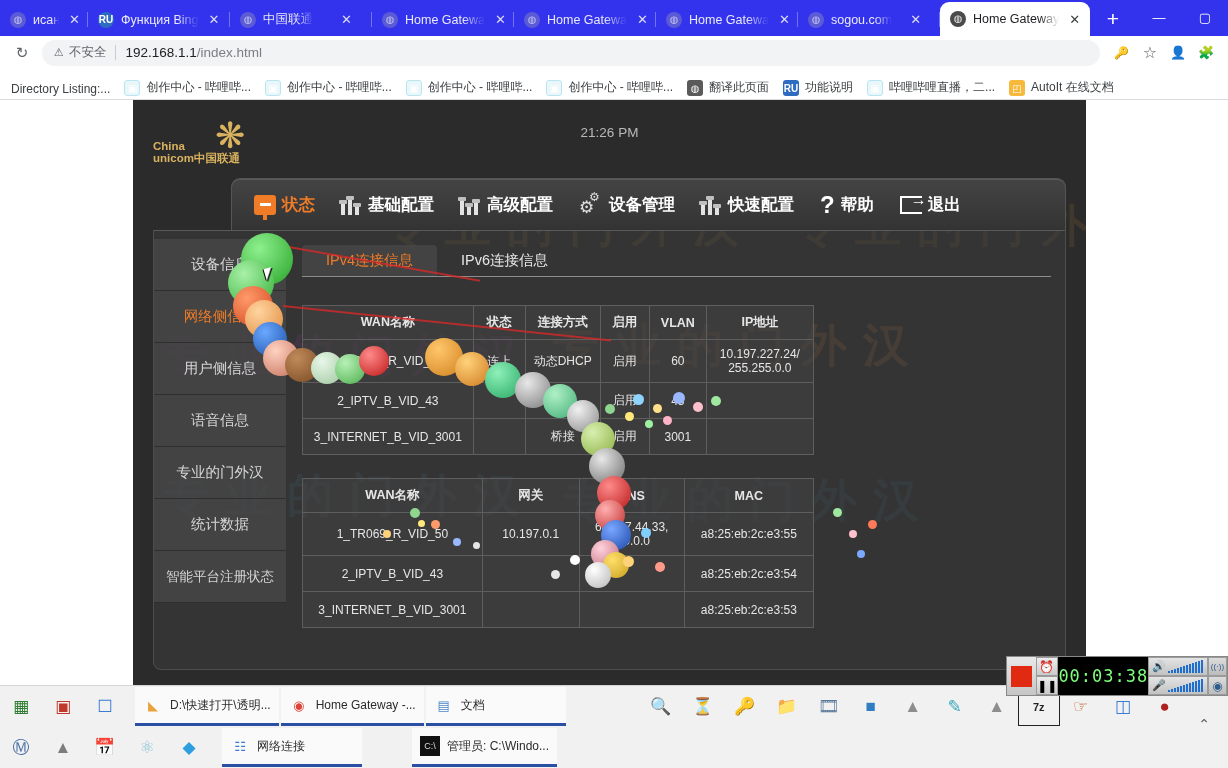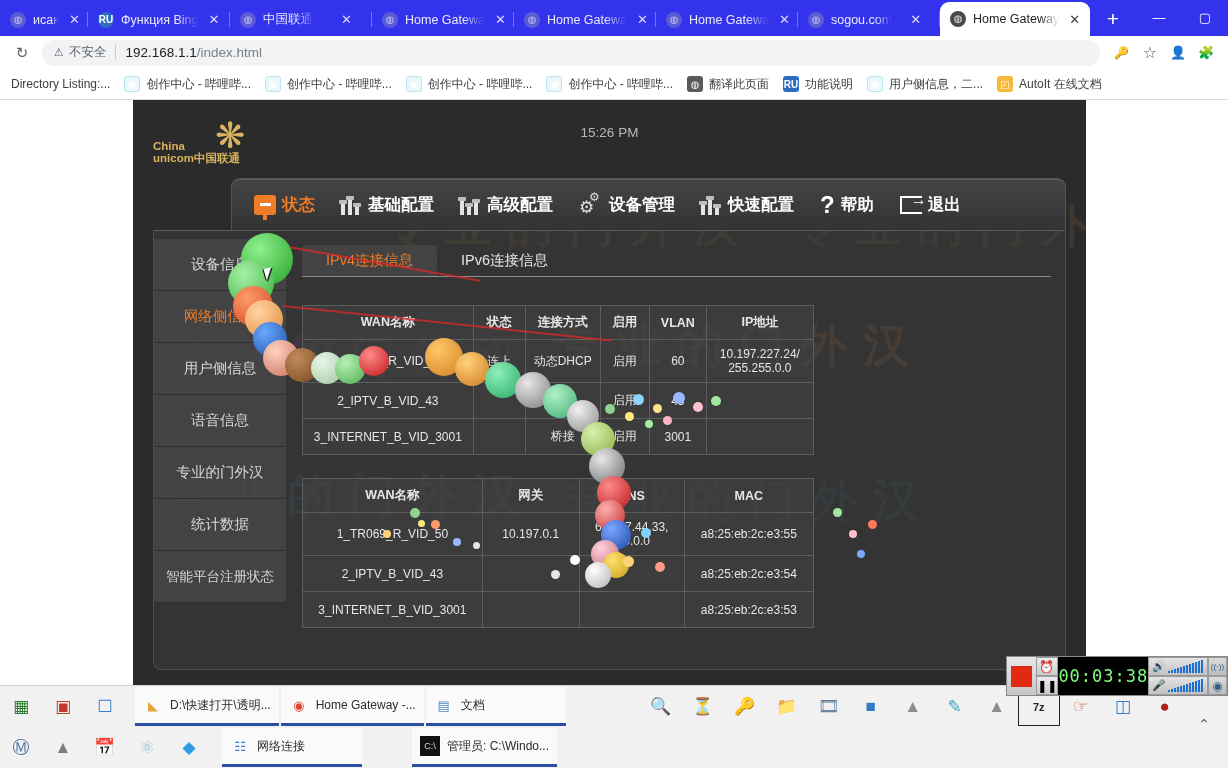--- a/index.html
+++ b/index.html
@@ -88,21 +88,21 @@
   .url .path { color: #7b7f83; }
   .ricons { display: flex; align-items: center; flex: 0 0 auto; }
 
   
   .bookmarks {
     position: absolute; left: 0; top: 69px; width: 1228px; height: 31px;
     background: #ffffff; border-bottom: 1px solid #dadce0;
     display: flex; align-items: center; padding: 0 4px;
     overflow: hidden;
   }
-  .bmk { display: flex; align-items: center; padding: 0 7px; height: 24px;
+  .bmk { display: flex; align-items: flex-end; padding: 0 7px; height: 24px;
          font-size: 12px; color: #3c4043; white-space: nowrap; flex: 0 0 auto; }
   .bmk .bico { width: 16px; height: 16px; margin-right: 6px; border-radius: 3px;
                flex: 0 0 16px; display: flex; align-items: center; justify-content: center;
                font-size: 10px; color: #fff; }
   .ico-bili { background: #e9f7fb; color: #36b6d6; border: 1px solid #b9e6f2; }
   .ico-globe { background: #5a5a5a; color: #e8e8e8; border-radius: 50%; }
   .ico-ru { background: #2d6cc0; font-size: 7px; font-weight: bold; }
   .ico-autoit { background: #f6b93b; color: #fff; }
 
   
@@ -362,21 +362,21 @@
     <div class="bmk">
       <span class="bico ico-globe">◍</span>
       <span>翻译此页面</span>
     </div>
     <div class="bmk">
       <span class="bico ico-ru">RU</span>
       <span>功能说明</span>
     </div>
     <div class="bmk">
       <span class="bico ico-bili">▣</span>
-      <span>用户侧信息，二...</span>
+      <span>哔哩哔哩直播，二...</span>
     </div>
     <div class="bmk">
       <span class="bico ico-autoit">◰</span>
       <span>AutoIt 在线文档</span>
     </div>
   </div>
 
   <div class="viewport">
     <div class="routerpage">
 
@@ -390,21 +390,21 @@
       </div>
 
       <div class="rp-head">
         <div class="logo">
           <span class="knot">❋</span>
           <span class="ltxt">
             <span>China</span><br>
             <span>unicom中国联通</span>
           </span>
         </div>
-        <div class="clock">15:26 PM</div>
+        <div class="clock">21:26 PM</div>
       </div>
 
       <div class="navbar">
         <div class="navitem active">
           <span class="navico">
               <span class="monitor"></span>
             </span>
           <span>状态</span>
         </div>
         <div class="navitem">

